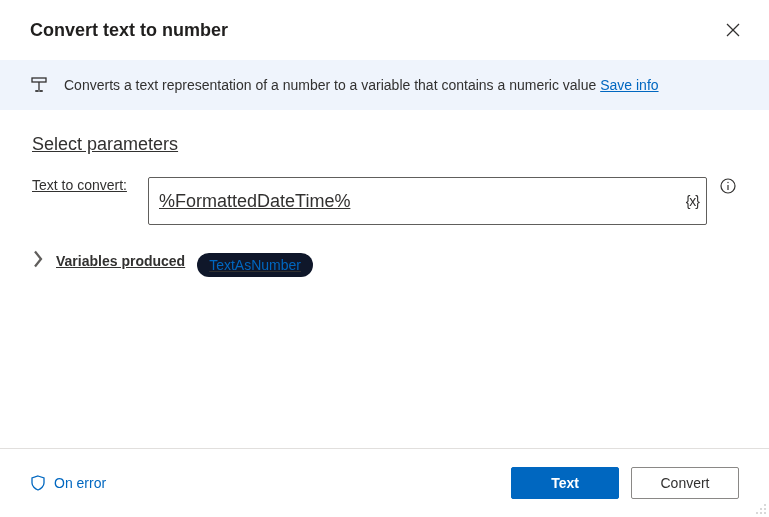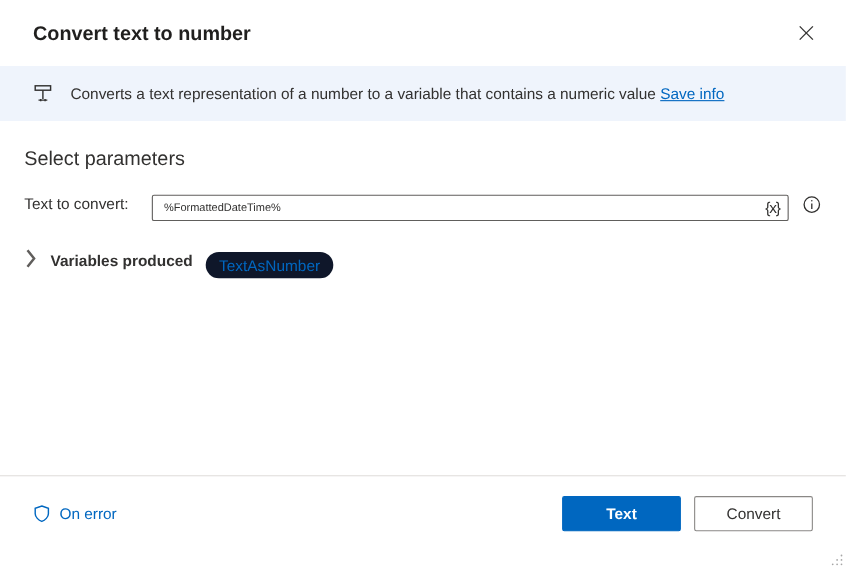--- a/index.html
+++ b/index.html
@@ -59,21 +59,22 @@
     .description-text {
       font-size: 14px;
       color: #323130;
     }
     .more-info-link {
       color: #0067c0;
       text-decoration: underline;
       cursor: pointer;
     }
     .content {
-      padding: 24px 22px;
+      padding: 24px 32px;
+      text-decoration: underline;
     }
     .section-title {
       font-size: 18px;
       font-weight: 400;
       color: #323130;
       margin-bottom: 22px;
     }
     .param-row {
       display: flex;
       align-items: flex-start;
@@ -87,25 +88,25 @@
       flex-shrink: 0;
     }
     .input-wrapper {
       flex: 1;
       position: relative;
       display: flex;
       align-items: center;
     }
     .text-input {
       width: 100%;
-      height: 24px;
+      height: 48px;
       border: 1px solid #605e5c;
       border-radius: 2px;
       padding: 0 36px 0 10px;
-      font-size: 10px;
+      font-size: 18px;
       font-family: inherit;
       color: #323130;
       outline: none;
     }
     .var-icon {
       position: absolute;
       right: 8px;
       top: 50%;
       transform: translateY(-50%);
       font-size: 14px;
@@ -149,21 +150,21 @@
     .var-chip {
       background: #0f172a;
       color: #0067c0;
       padding: 4px 12px;
       border-radius: 12px;
       font-size: 14px;
       cursor: pointer;
     }
     .footer {
       position: absolute;
-      bottom: 16px;
+      bottom: 0;
       left: 0;
       right: 0;
       border-top: 1px solid #e1dfdd;
       padding: 18px 30px;
       display: flex;
       align-items: center;
       justify-content: space-between;
     }
     .on-error {
       display: flex;

